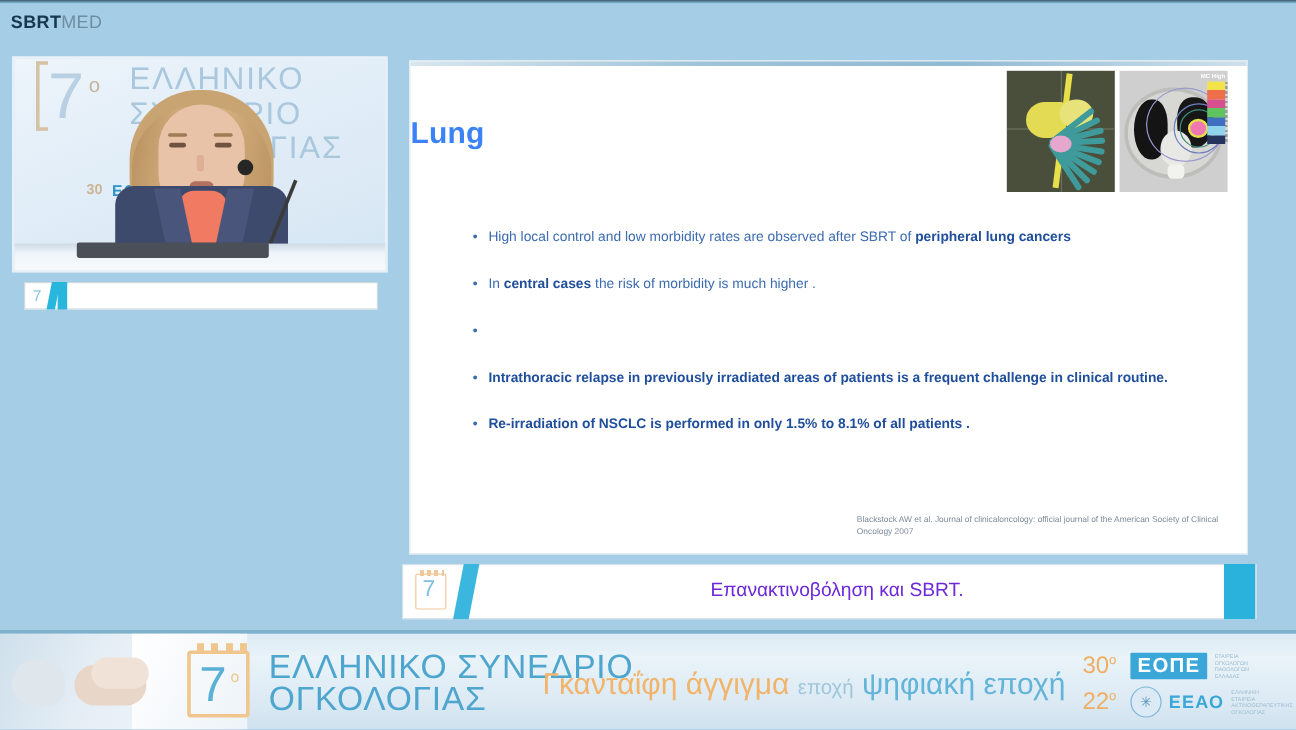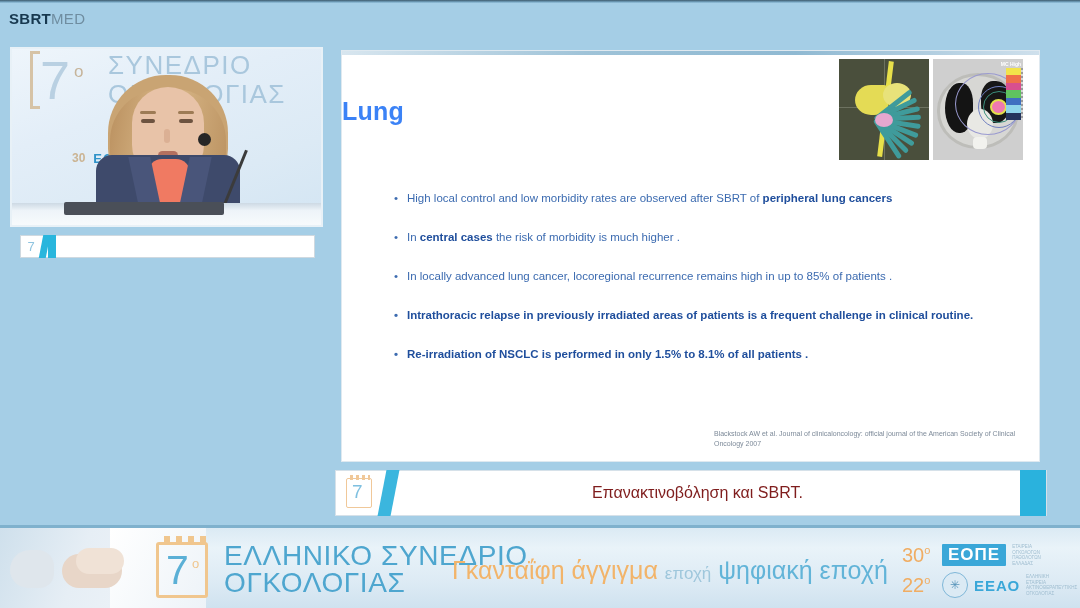--- a/index.html
+++ b/index.html
@@ -155,21 +155,21 @@
   .cap-logo{ position:relative; width:26px; height:30px; }
   .cap-logo .frame{ position:absolute; inset:0; border:1.5px solid #f0c899;
     border-radius:2px; }
   .cap-logo .frame:before{ content:""; position:absolute; left:3px; top:-4px;
     width:20px; height:5px;
     background:repeating-linear-gradient(90deg,#f0c899 0 3px,transparent 3px 6px); }
   .cap-logo .s7{ position:absolute; left:6px; top:2px; font-size:19px;
     color:#7fc0e0; line-height:24px; }
   .caption .accent{ width:13px; flex:0 0 13px; height:46px; background:#3bb6de;
     transform:skewX(-11deg); }
-  .caption .txt{ flex:1; text-align:center; font-size:16px; color:#7f1d1d;
+  .caption .txt{ flex:1; text-align:center; font-size:16px; color:#6d28d9;
     padding-right:20px; }
   .caption .accent-r{ width:26px; flex:0 0 26px; height:46px; background:#2ab2dd; }
 
   
   .footer{ position:absolute; left:0; bottom:0; width:1080px; height:83px;
     background:linear-gradient(180deg,#dbeaf4 0%,#e9f3f9 25%,#dceaf4 70%,#cfe2ef 100%);
     border-top:3px solid #7fb1cd; overflow:hidden; }
   .f-photo{ position:absolute; left:0; top:0; width:200px; height:80px;
     background:linear-gradient(110deg,#cfe0ec 0%,#e6eef5 40%,#f2f6fa 100%); }
   .f-ph-head{ position:absolute; left:10px; top:22px; width:44px; height:38px;
@@ -220,20 +220,21 @@
 <div class="brand">
   <span class="live">SBRT</span><span class="med">MED</span>
 </div>
 
 <div class="video-wrap">
   <div class="vid-bg"></div>
   <div class="vid-logo">
     <span class="brk"></span>
     <span class="seven">7</span>
     <span class="sup">o</span>
+    <div style="margin-left:46px;">ΕΛΛΗΝΙΚΟ</div>
     <div style="margin-left:46px;">ΣΥΝΕΔΡΙΟ</div>
     <div style="margin-left:46px;">ΟΓΚΟΛΟΓΙΑΣ</div>
   </div>
   <div class="vid-sponsors">
     <span class="n30">30</span>
     <span class="eope">ΕΟΠΕ</span>
     <span class="circ"></span>
     <span class="eeao">ΕΕΑΟ</span>
   </div>
 
@@ -317,21 +318,20 @@
     <div class="bul">
       <span class="dot">•</span>
       <span><span>High local control and low morbidity rates are observed after SBRT of </span><b>peripheral lung cancers</b></span>
     </div>
     <div class="bul">
       <span class="dot">•</span>
       <span><span> In </span><b>central cases</b><span> the risk of morbidity is much higher .</span></span>
     </div>
     <div class="bul">
       <span class="dot">•</span>
-      <span>In locally advanced lung cancer, locoregional recurrence remains high in up to 85% of patients .</span>
     </div>
     <div class="bul strong">
       <span class="dot">•</span>
       <span>Intrathoracic relapse in previously irradiated areas of patients is a frequent challenge in clinical routine.</span>
     </div>
     <div class="bul strong">
       <span class="dot">•</span>
       <span>Re-irradiation of NSCLC is performed in only 1.5% to 8.1% of all patients .</span>
     </div>
   </div>

